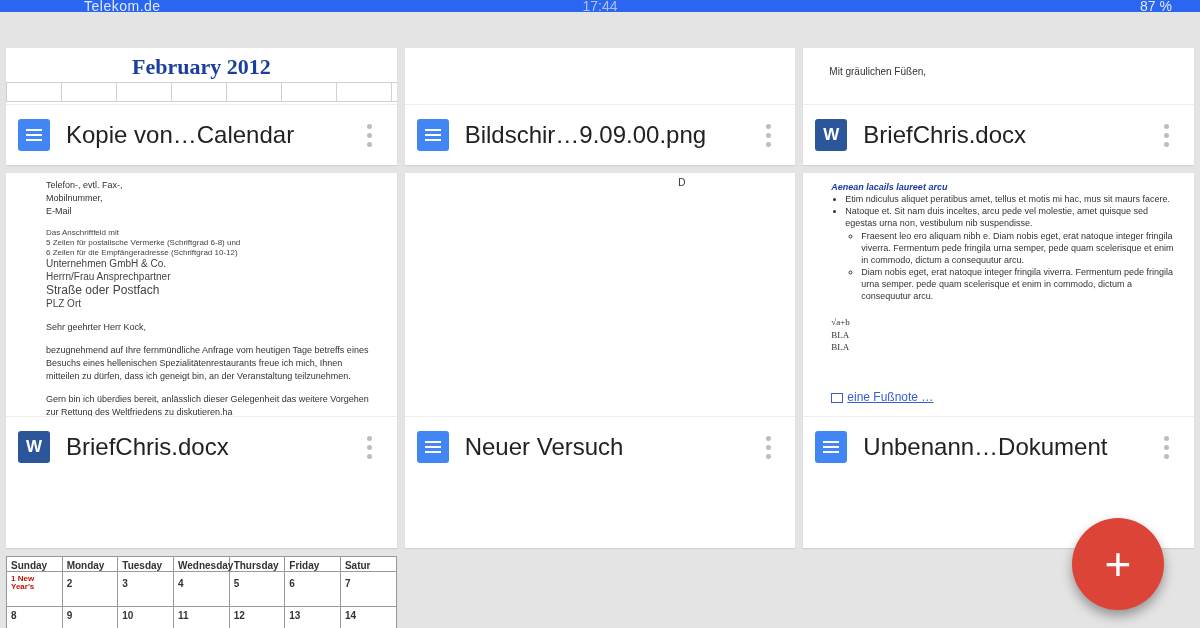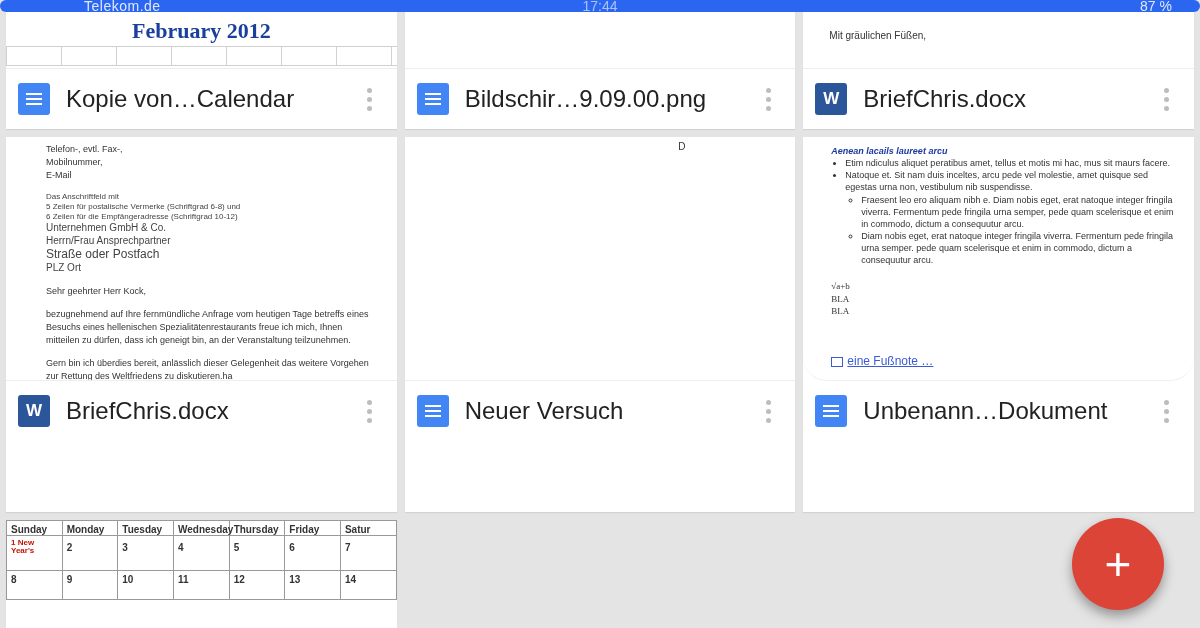--- a/index.html
+++ b/index.html
@@ -4,30 +4,30 @@
 <style>
   * { box-sizing: border-box; margin: 0; padding: 0; }
   html, body { width: 1200px; height: 628px; overflow: hidden; font-family: "Helvetica Neue", Arial, sans-serif; background: #e4e4e4; }
   .statusbar {
     height: 12px;
     background: #2a66f0;
     width: 100%;
     position: relative;
     color: #fff;
     font-size: 11px;
-    border-radius: 6px;
   }
   .statusbar .carrier { position:absolute; left: 84px; top: -2px; font-size: 14px; opacity:.85; letter-spacing:.5px;}
   .statusbar .time    { position:absolute; left: 50%; transform:translateX(-50%); top:-2px; font-size:14px; opacity:.6;}
   .statusbar .battery { position:absolute; right: 28px; top:-2px; font-size:14px; opacity:.85;}
   .grid {
     display: grid;
     grid-template-columns: repeat(3, 1fr);
     gap: 8px;
     padding: 0 6px;
+    margin-top: 36px;
   }
   .card {
     background: #fff;
     display: flex;
     flex-direction: column;
     box-shadow: 0 1px 1px rgba(0,0,0,.08);
     overflow: hidden;
   }
   .card .preview {
     flex: 1;
@@ -106,21 +106,20 @@
     color:#222;
     line-height:1.45;
   }
   .letter p { margin-bottom: 10px; }
   .letter .tiny { font-size:8px; color:#444; line-height:1.25;}
   .word-preview {
     padding: 8px 14px 0 28px;
     font-size: 8px;
     color:#39426b;
     line-height:1.35;
-    border-radius:24px;
   }
   .word-preview .hdr{ color:#1d3aa3; font-style:italic; font-weight:bold; font-size:9px;}
   .word-preview ul{ padding-left:14px; list-style:disc;}
   .word-preview ul ul{ list-style:circle; padding-left:16px;}
   .word-preview .math{ margin-top:14px; font-family:Georgia,serif; font-size:9px;}
   .word-preview .foot{ margin-top:36px; font-size:12px; color:#3b5bd6;text-decoration:underline;}
   .word-preview .foot::before{ content:""; display:inline-block; width:10px;height:8px;border:1px solid #3b5bd6;margin-right:4px; vertical-align:middle;}
   .greet-top{ padding:18px 0 0 26px; font-size:10px; color:#333;}
   .calendar-table{
     width:100%; border-collapse:collapse; font-size:10px; table-layout:fixed;

